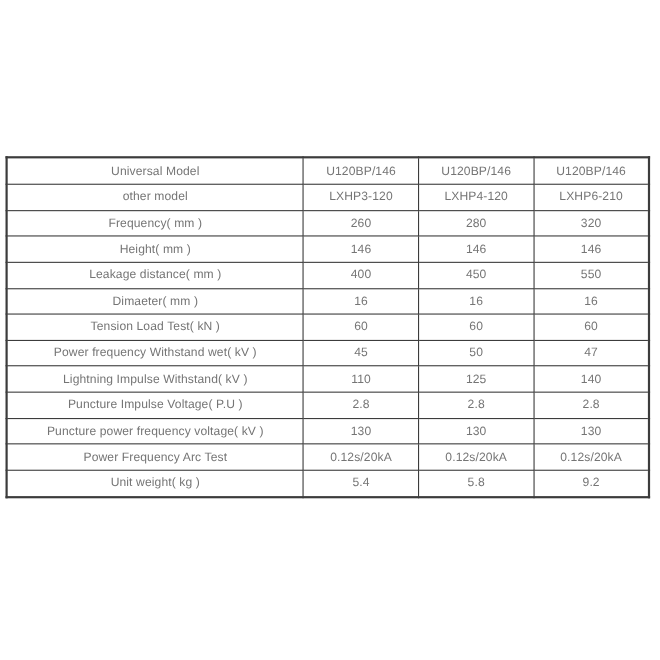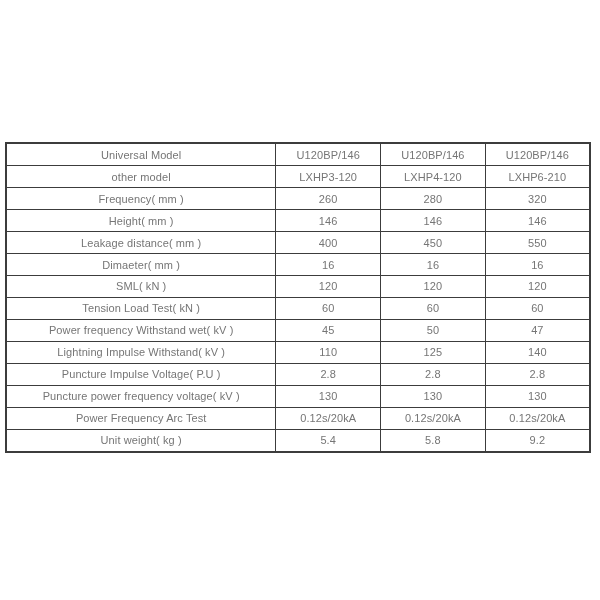--- a/index.html
+++ b/index.html
@@ -86,26 +86,20 @@
             <td>450</td>
             <td>550</td>
           </tr>
           <tr>
             <td>Dimaeter( mm )</td>
             <td>16</td>
             <td>16</td>
             <td>16</td>
           </tr>
           <tr>
-            <td>SML( kN )</td>
-            <td>120</td>
-            <td>120</td>
-            <td>120</td>
-          </tr>
-          <tr>
             <td>Tension Load Test( kN )</td>
             <td>60</td>
             <td>60</td>
             <td>60</td>
           </tr>
           <tr>
             <td>Power frequency Withstand wet( kV )</td>
             <td>45</td>
             <td>50</td>
             <td>47</td>

